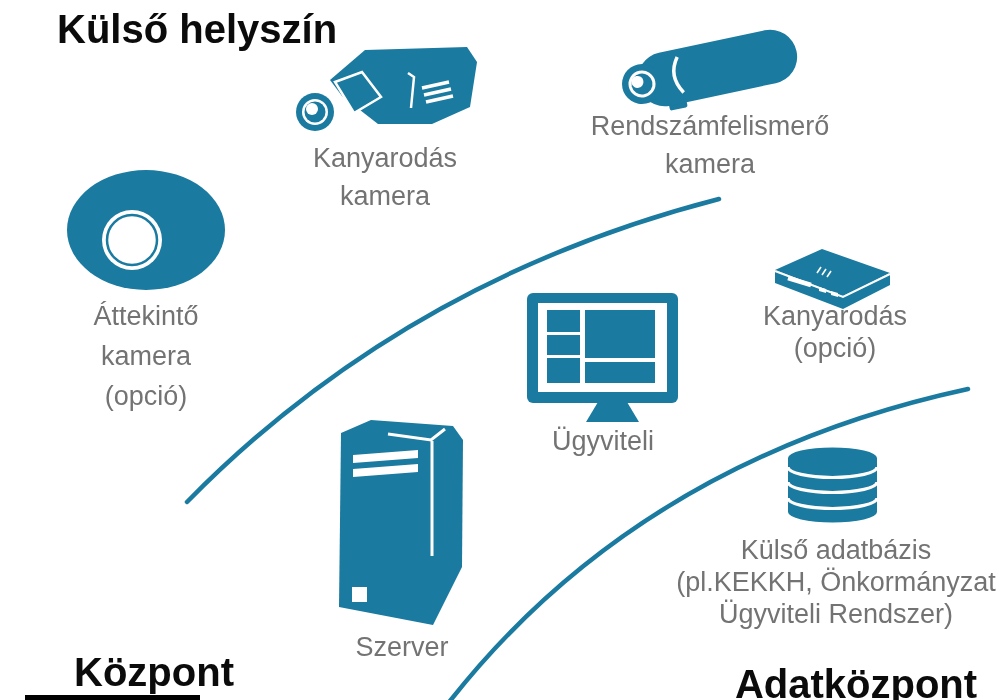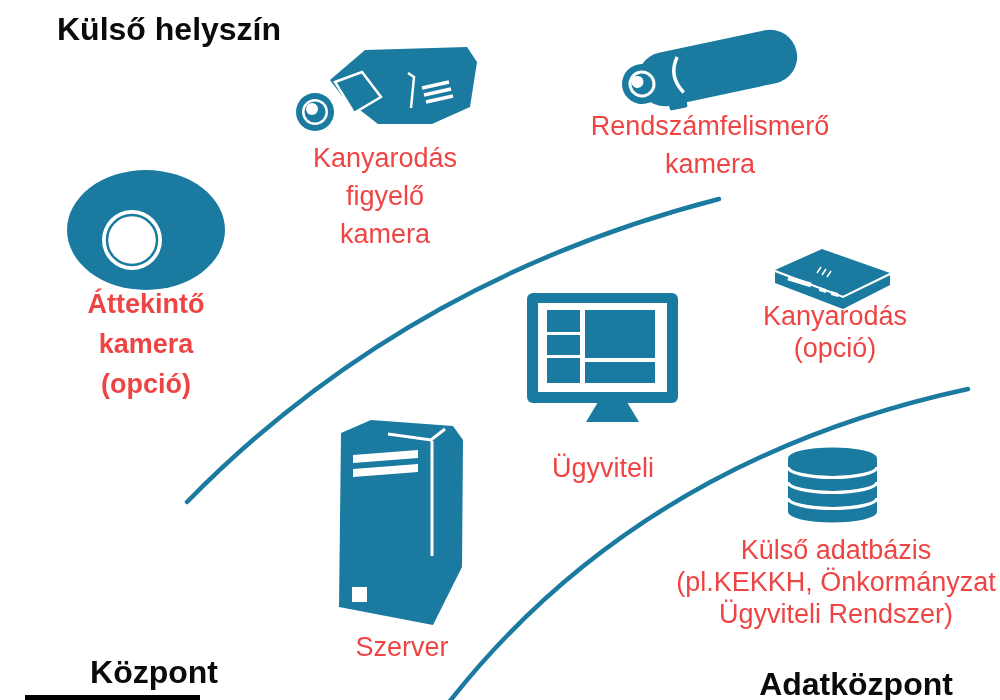--- a/index.html
+++ b/index.html
@@ -5,25 +5,25 @@
   html,body{margin:0;padding:0;width:1000px;height:700px;background:#fff;}
   #canvas{position:relative;width:1000px;height:700px;background:#fff;overflow:hidden;
           font-family:"Liberation Sans", sans-serif;color:#111;}
   #art{position:absolute;left:0;top:0;}
   .tf{fill:var(--accent);}
   .wf{fill:#fff;}
   .ws{stroke:#fff;fill:none;}
   .as{stroke:var(--accent);fill:none;}
   .curve{stroke:var(--accent);stroke-width:4.5;fill:none;stroke-linecap:round;}
   .label{position:absolute;transform:translateX(-50%);text-align:center;
-         font-size:27px;line-height:38px;white-space:nowrap;color:#ef4444;}
+         font-size:27px;line-height:38px;white-space:nowrap;color:#737373;}
   .lh32{line-height:32px;}
   .lh40{line-height:40px;}
   .sect{position:absolute;transform:translateX(-50%);text-align:center;
-        font-size:32px;line-height:40px;font-weight:bold;white-space:nowrap;color:#0b0b0b;}
+        font-size:40px;line-height:40px;font-weight:bold;white-space:nowrap;color:#0b0b0b;}
   .sect.tl{transform:none;text-align:left;}
 </style>
 </head>
 <body>
 
 <div id="canvas">
 
   <svg id="art" width="1000" height="700" viewBox="0 0 1000 700">
 
     <path class="curve" d="M 187 502 Q 405 280 719 199"></path>
@@ -96,36 +96,35 @@
       <path class="ws" stroke-width="3.2" d="M 788 498 A 44.5 10.5 0 0 0 877 498"></path>
     </g>
   </svg>
 
   <div class="sect tl" style="left:57px;top:9px;">Külső helyszín</div>
   <div class="sect" style="left:154px;top:652px;">Központ</div>
   <div class="sect" style="left:836px;top:664px;margin-left:20px;">Adatközpont</div>
 
   <div class="label" style="left:385px;top:139px;">
     <div>Kanyarodás</div>
-    <div>figyelő</div>
     <div>kamera</div>
   </div>
 
   <div class="label" style="left:710px;top:107px;">
     <div>Rendszámfelismerő</div>
     <div>kamera</div>
   </div>
 
-  <div class="label lh40" style="left:146px;top:284px;font-weight:bold;">
+  <div class="label lh40" style="left:146px;top:296px;">
     <div>Áttekintő</div>
     <div>kamera</div>
     <div>(opció)</div>
   </div>
 
-  <div class="label" style="left:603px;top:449px;">
+  <div class="label" style="left:603px;top:422px;">
     <div>Ügyviteli</div>
   </div>
 
   <div class="label lh32" style="left:835px;top:300px;">
     <div>Kanyarodás</div>
     <div>(opció)</div>
   </div>
 
   <div class="label" style="left:402px;top:628px;">
     <div>Szerver</div>

